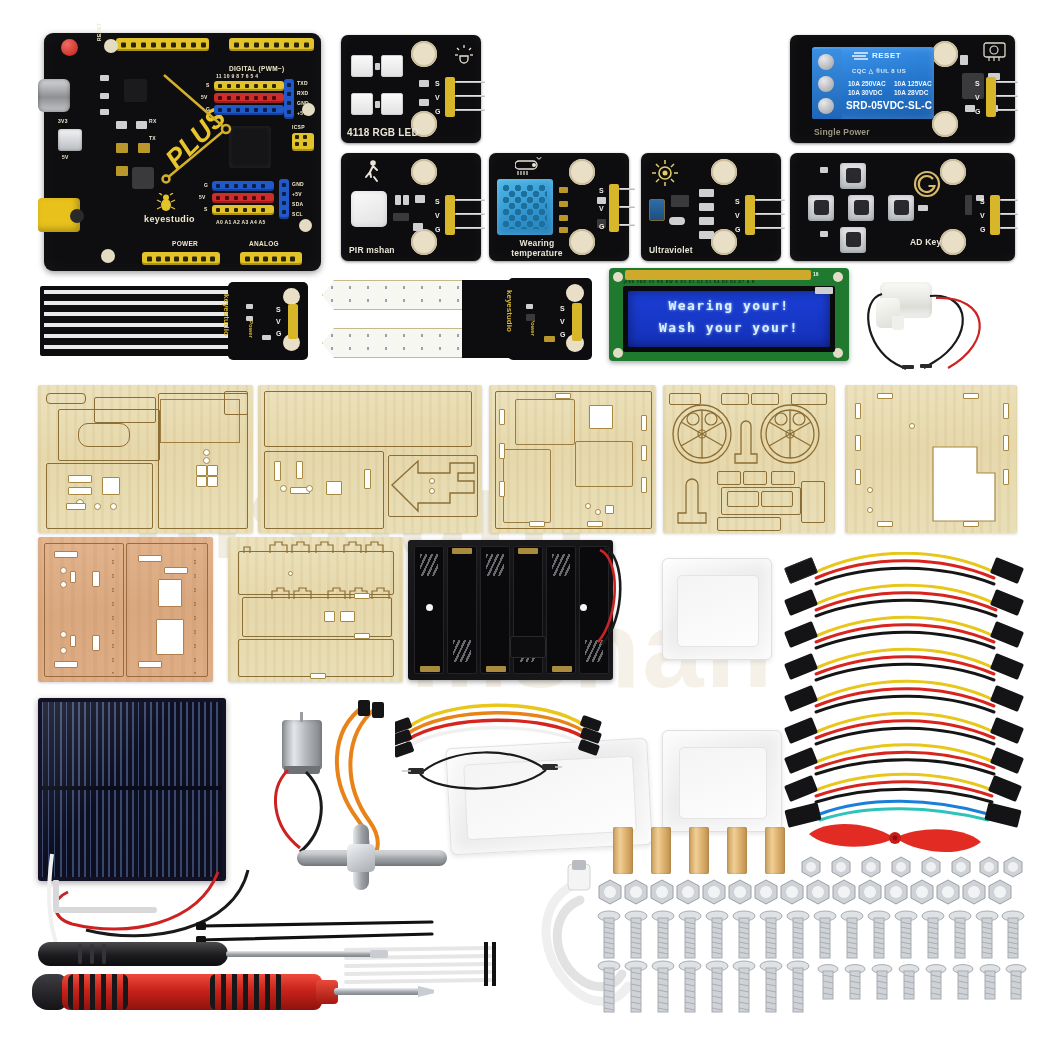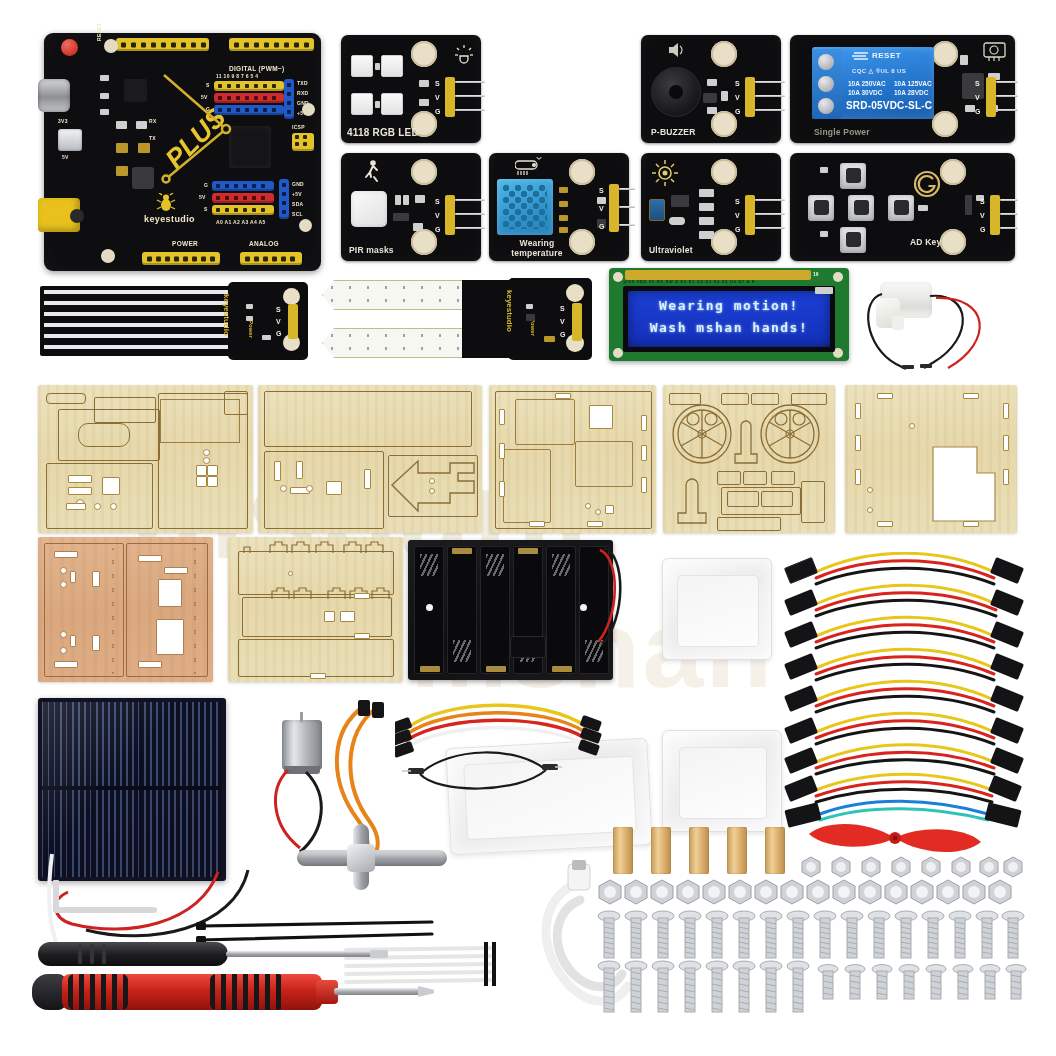--- a/index.html
+++ b/index.html
@@ -299,43 +299,20 @@
     <div class="svg-lbl" style="left:94px;top:59px;">V</div>
     <div class="svg-lbl" style="left:94px;top:73px;">G</div>
     <div class="pins" style="left:104px;top:42px;height:40px;"></div>
     <div class="pinlead" style="left:114px;top:46px;width:30px;"></div>
     <div class="pinlead" style="left:114px;top:60px;width:30px;"></div>
     <div class="pinlead" style="left:114px;top:74px;width:30px;"></div>
     <div class="lbl" style="left:6px;top:92px;font-size:10px;">4118 RGB LED</div>
   </div>
 
 
-  <div class="pcb" style="left:641px;top:35px;width:140px;height:108px;">
-    <div class="mh" style="left:70px;top:6px;width:26px;height:26px;"></div>
-    <div class="mh" style="left:70px;top:76px;width:26px;height:26px;"></div>
-    <svg class="abs" style="left:22px;top:6px;width:22px;height:18px;" viewBox="0 0 22 18">
-      <path d="M6 6 h4 l5 -4 v14 l-5 -4 h-4 z" fill="#cfcabb"></path>
-      <path d="M17 5 a5 5 0 0 1 0 8" fill="none" stroke="#cfcabb" stroke-width="1.2"></path>
-    </svg>
-    <div class="abs" style="left:10px;top:32px;width:50px;height:50px;border-radius:50%;
-                background:radial-gradient(circle at 40% 35%,#3c3c40,#17171a 70%);border:1px solid #2a2a2e;"></div>
-    <div class="abs" style="left:28px;top:50px;width:14px;height:14px;border-radius:50%;background:#0a0a0c;"></div>
-    <div class="smd" style="left:66px;top:44px;width:10px;height:7px;"></div>
-    <div class="smd dk" style="left:62px;top:58px;width:14px;height:10px;border-radius:2px;"></div>
-    <div class="smd" style="left:66px;top:72px;width:10px;height:7px;"></div>
-    <div class="smd" style="left:80px;top:56px;width:7px;height:10px;"></div>
-    <div class="svg-lbl" style="left:94px;top:45px;">S</div>
-    <div class="svg-lbl" style="left:94px;top:59px;">V</div>
-    <div class="svg-lbl" style="left:94px;top:73px;">G</div>
-    <div class="pins" style="left:104px;top:42px;height:40px;"></div>
-    <div class="pinlead" style="left:114px;top:46px;width:30px;"></div>
-    <div class="pinlead" style="left:114px;top:60px;width:30px;"></div>
-    <div class="pinlead" style="left:114px;top:74px;width:30px;"></div>
-    <div class="lbl" style="left:10px;top:92px;">P-BUZZER</div>
-  </div>
 
   <div class="pcb" style="left:790px;top:35px;width:225px;height:108px;">
     <div class="mh" style="left:142px;top:6px;width:26px;height:26px;"></div>
     <div class="mh" style="left:142px;top:76px;width:26px;height:26px;"></div>
 
     <div class="abs" style="left:22px;top:12px;width:122px;height:72px;border-radius:3px;
                 background:linear-gradient(170deg,#3e98ee,#2272c9 60%,#1a5fad);box-shadow:inset 0 0 8px rgba(255,255,255,.18);"></div>
     <div class="abs" style="left:82px;top:16px;color:#eaf4ff;font-size:8px;font-weight:700;letter-spacing:.5px;">RESET</div>
     <svg class="abs" style="left:62px;top:15px;width:18px;height:12px;" viewBox="0 0 18 12">
       <path d="M2 3 h14 M0 6 h14 M2 9 h14" stroke="#eaf4ff" stroke-width="1.6"></path>
@@ -388,21 +365,21 @@
     <div class="smd dk" style="left:52px;top:60px;width:16px;height:8px;border-radius:1px;"></div>
     <div class="smd" style="left:74px;top:42px;width:10px;height:8px;"></div>
     <div class="smd" style="left:72px;top:70px;width:10px;height:8px;"></div>
     <div class="svg-lbl" style="left:94px;top:45px;">S</div>
     <div class="svg-lbl" style="left:94px;top:59px;">V</div>
     <div class="svg-lbl" style="left:94px;top:73px;">G</div>
     <div class="pins" style="left:104px;top:42px;height:40px;"></div>
     <div class="pinlead" style="left:114px;top:46px;width:30px;"></div>
     <div class="pinlead" style="left:114px;top:60px;width:30px;"></div>
     <div class="pinlead" style="left:114px;top:74px;width:30px;"></div>
-    <div class="lbl" style="left:8px;top:92px;">PIR masks</div>
+    <div class="lbl" style="left:8px;top:92px;">PIR mshan</div>
   </div>
 
   <div class="pcb" style="left:489px;top:153px;width:140px;height:108px;">
     <div class="mh" style="left:80px;top:6px;width:26px;height:26px;"></div>
     <div class="mh" style="left:80px;top:76px;width:26px;height:26px;"></div>
     <svg class="abs" style="left:26px;top:4px;width:30px;height:22px;" viewBox="0 0 30 22">
       <path d="M4 12 h14 a4 4 0 1 0 0 -8 h-14 a4 4 0 0 0 0 8 z" fill="none" stroke="#e9e4d6" stroke-width="1.3"></path>
       <circle cx="19" cy="8" r="2" fill="#e9e4d6"></circle>
       <path d="M3 14 v4 M6 14 v4 M9 14 v4 M12 14 v4" stroke="#e9e4d6" stroke-width="1.2"></path>
       <path d="M24 2 a2 2 0 1 1 .01 0" fill="none" stroke="#e9e4d6" stroke-width="1"></path>
@@ -538,22 +515,22 @@
     <div class="abs" style="left:16px;top:2px;width:186px;height:10px;background:#cfa92c;border-radius:2px;"></div>
     <div class="abs" style="left:14px;top:12px;color:#0e2a12;font-size:4px;font-weight:700;letter-spacing:1.1px;">1</div>
     <div class="abs" style="left:204px;top:3px;color:#e8f5ea;font-size:5px;font-weight:700;">16</div>
     <div class="abs" style="left:16px;top:12px;color:#0d2a10;font-size:3.6px;font-weight:700;letter-spacing:.9px;white-space:nowrap;">VSS VDD V0 RS RW E D0 D1 D2 D3 D4 D5 D6 D7 A K</div>
     <div class="abs" style="left:4px;top:4px;width:10px;height:10px;border-radius:50%;background:#e3ddc6;"></div>
     <div class="abs" style="left:224px;top:4px;width:10px;height:10px;border-radius:50%;background:#e3ddc6;"></div>
     <div class="abs" style="left:4px;top:80px;width:10px;height:10px;border-radius:50%;background:#e3ddc6;"></div>
     <div class="abs" style="left:224px;top:80px;width:10px;height:10px;border-radius:50%;background:#e3ddc6;"></div>
     <div id="lcdframe" style="left:14px;top:18px;width:212px;height:66px;"></div>
     <div id="lcdscreen" style="left:19px;top:23px;width:202px;height:56px;">
-      <div class="lcdline" style="top:7px;font-size:13px;">Wearing motion!</div>
-      <div class="lcdline" style="top:29px;font-size:13px;">Wash mshan hands!</div>
+      <div class="lcdline" style="top:7px;font-size:13px;">Wearing your!</div>
+      <div class="lcdline" style="top:29px;font-size:13px;">Wash your your!</div>
     </div>
     <div class="abs" style="left:206px;top:19px;width:18px;height:7px;background:#cfcfcf;border-radius:1px;"></div>
   </div>
 
   <div class="abs" style="left:862px;top:276px;width:165px;height:100px;">
     <div class="abs" style="left:18px;top:6px;width:52px;height:36px;border-radius:6px;
                 background:linear-gradient(180deg,#fbfbf9,#ddddd8 70%,#f3f3f0);box-shadow:inset 0 0 5px rgba(0,0,0,.08);"></div>
     <div class="abs" style="left:14px;top:22px;width:24px;height:30px;border-radius:5px;
                 background:linear-gradient(160deg,#fafaf7,#dedeD8);"></div>
     <div class="abs" style="left:30px;top:40px;width:12px;height:14px;border-radius:0 0 3px 3px;background:#efefec;"></div>

